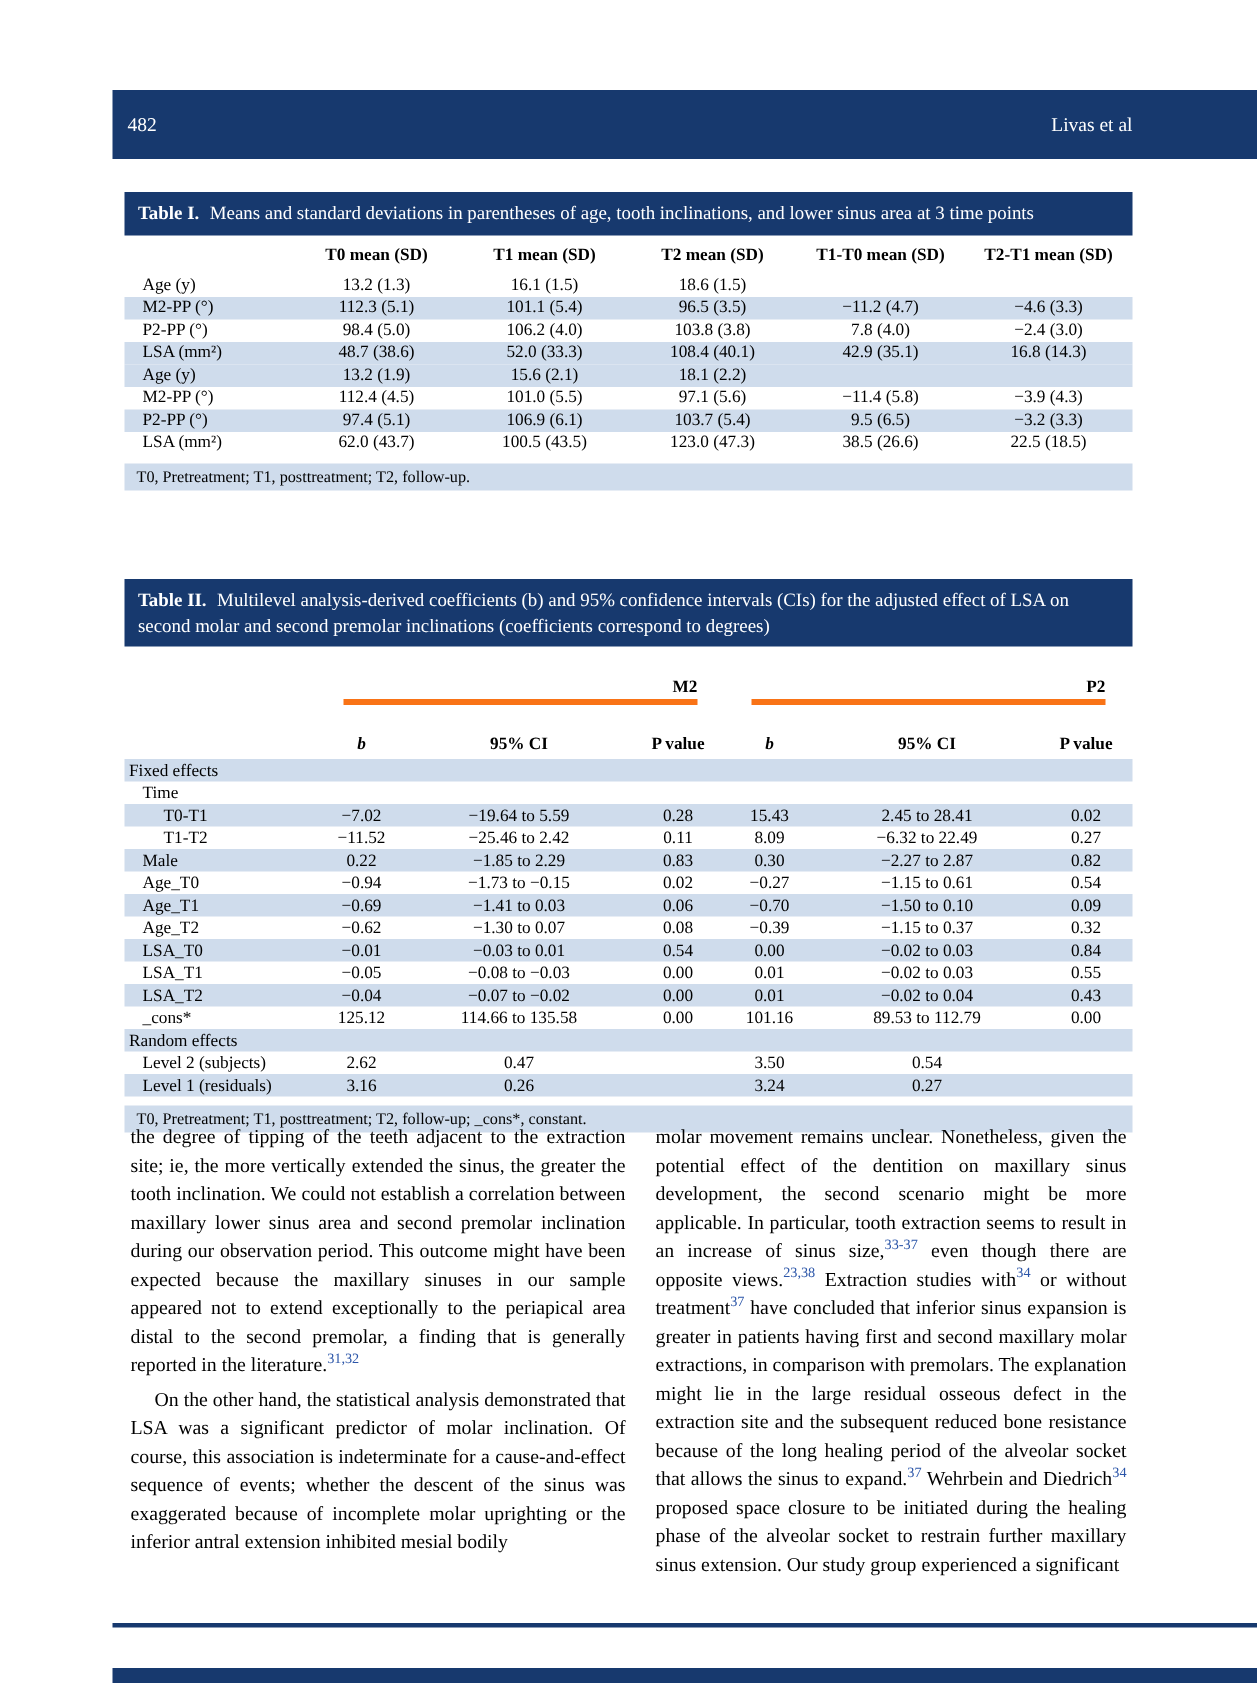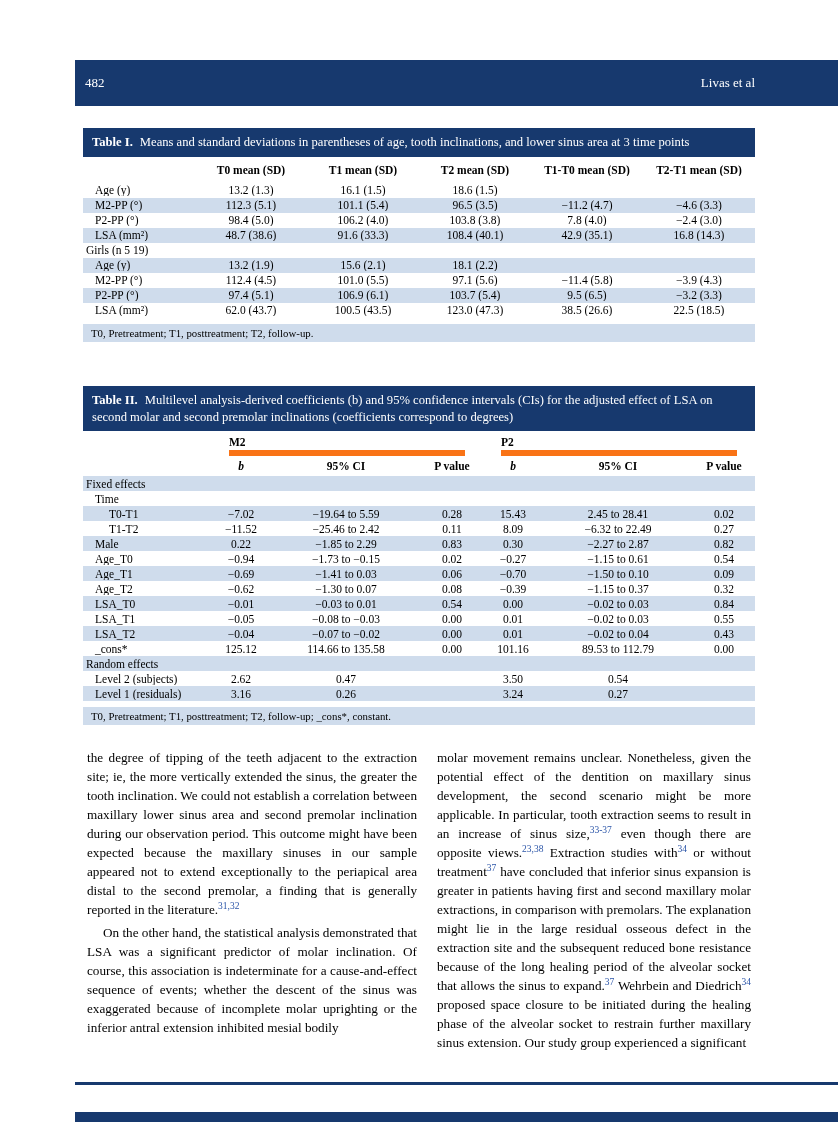--- a/index.html
+++ b/index.html
@@ -16,21 +16,21 @@
   .tbl { position:absolute; left:83px; width:672px; font-size:11.5px; }
   #table1 { top:128px; }
   #table2 { top:386px; }
   .tbl-title { background:#17396e; color:#fff; padding:6px 9px; font-size:12.6px; line-height:16.5px; }
   .tbl-title b { margin-right:7px; }
 
   .t1-row { display:grid; grid-template-columns:112px repeat(5,112px); min-height:15px; align-items:center; }
   .t1-head { min-height:26px; font-weight:bold; }
   .t2-row { display:grid; grid-template-columns:128px 60px 150px 62px 60px 150px 62px; min-height:15px; align-items:center; }
   .t2-grouprow { display:grid; grid-template-columns:128px 272px 272px; min-height:22px; align-items:end; font-weight:bold; padding-top:5px; }
-  .gspan { text-align:left; border-bottom:6px solid #f97316; margin:0 18px; padding-bottom:2px; }
+  .gspan { text-align:right; border-bottom:4px solid #f97316; margin:16px 18px; padding-bottom:2px; }
   .t2-sub { min-height:20px; font-weight:bold; }
 
   .shade { background:#cfdcec; }
   .cell { padding:0 2px; white-space:nowrap; overflow:hidden; }
   .num, .ctr { text-align:center; }
   .label { padding-left:3px; text-align:left; }
   .ind1 { padding-left:12px; }
   .ind2 { padding-left:26px; }
   .it { font-style:italic; }
 
@@ -91,27 +91,24 @@
         <div class="cell label ind1">P2-PP (°)</div>
         <div class="cell num">98.4 (5.0)</div>
         <div class="cell num">106.2 (4.0)</div>
         <div class="cell num">103.8 (3.8)</div>
         <div class="cell num">7.8 (4.0)</div>
         <div class="cell num">−2.4 (3.0)</div>
       </div>
       <div class="t1-row shade">
         <div class="cell label ind1">LSA (mm²)</div>
         <div class="cell num">48.7 (38.6)</div>
-        <div class="cell num">91.6 (33.3)</div>
+        <div class="cell num">52.0 (33.3)</div>
         <div class="cell num">108.4 (40.1)</div>
         <div class="cell num">42.9 (35.1)</div>
         <div class="cell num">16.8 (14.3)</div>
-      </div>
-      <div class="t1-row">
-        <div class="cell label" style="grid-column: 1 / -1;">Girls (n 5 19)</div>
       </div>
       <div class="t1-row shade">
         <div class="cell label ind1">Age (y)</div>
         <div class="cell num">13.2 (1.9)</div>
         <div class="cell num">15.6 (2.1)</div>
         <div class="cell num">18.1 (2.2)</div>
         <div class="cell num"></div>
         <div class="cell num"></div>
       </div>
       <div class="t1-row">

